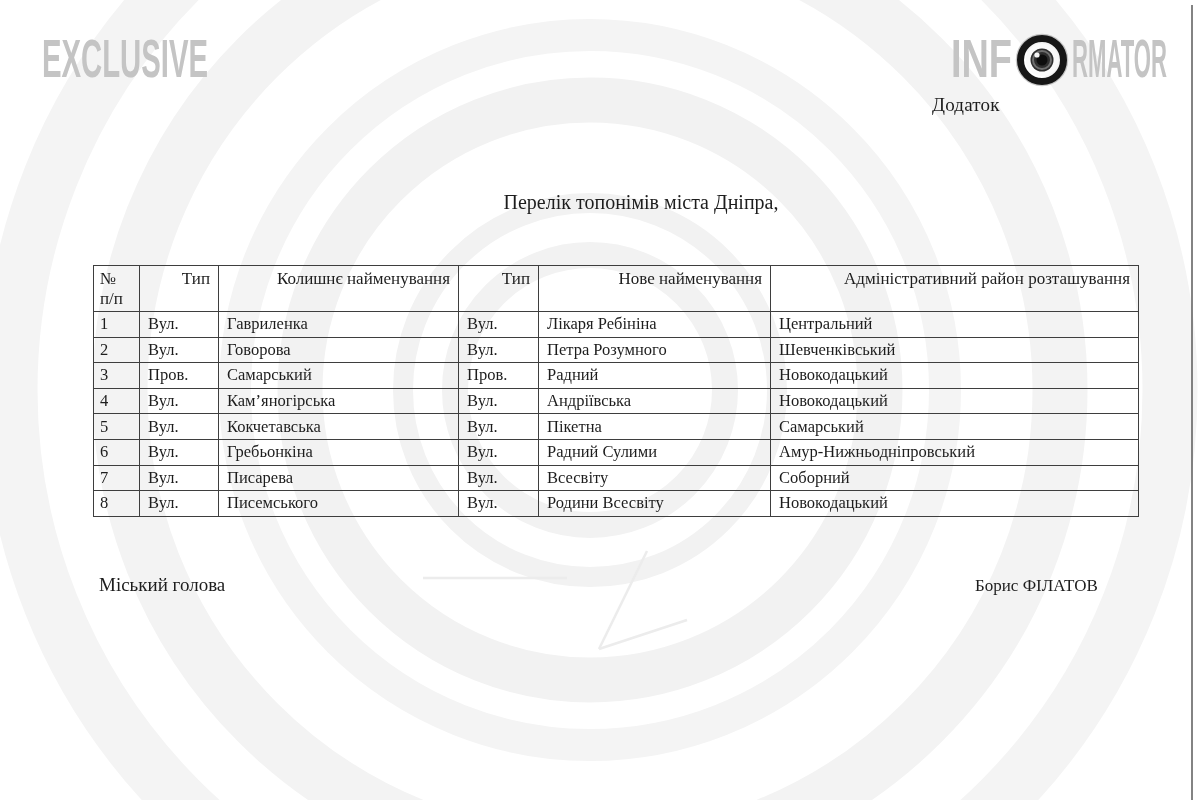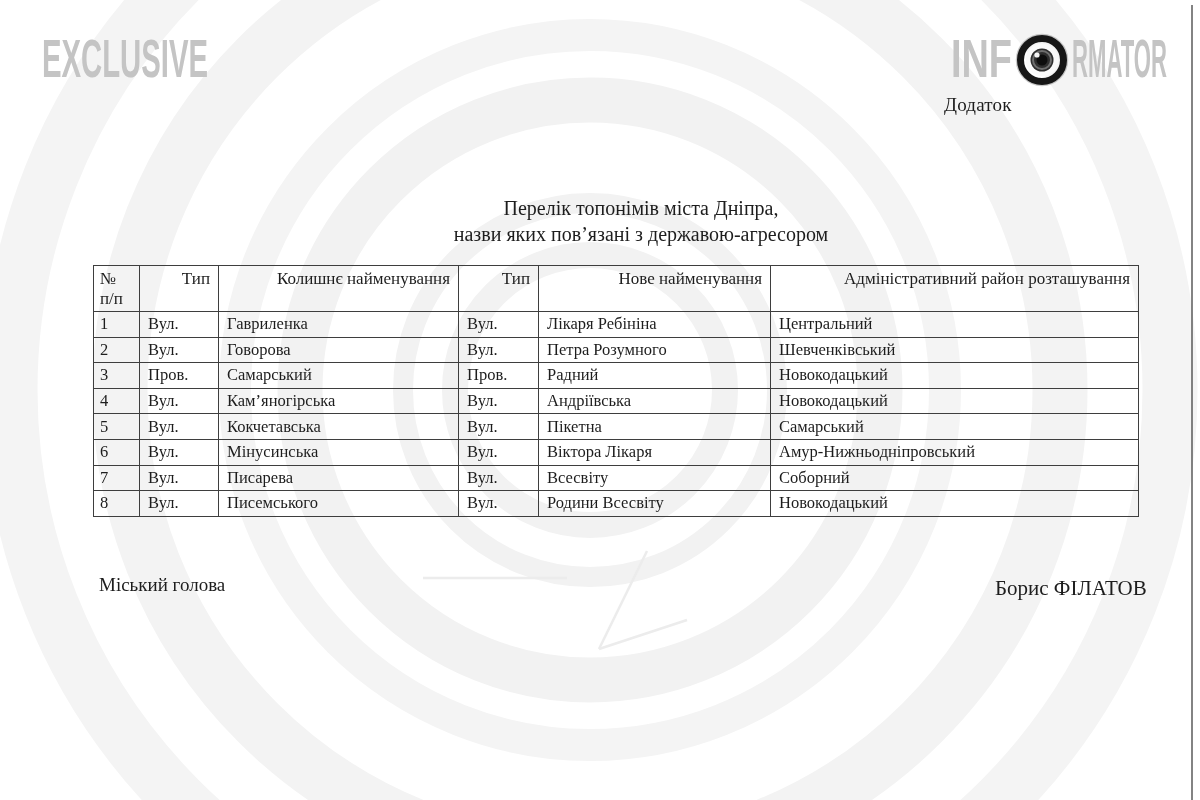--- a/index.html
+++ b/index.html
@@ -15,26 +15,26 @@
 
   
   .edge-line {
     position:absolute; left:1191px; top:5px; width:2px; height:795px;
     background:#4e4e4e; opacity:.7; z-index:3;
   }
 
   
   .corner-note {
     position:absolute; left:932px; top:92px; z-index:4;
-    font-size:19px; line-height:26px; letter-spacing:.2px;margin-left:12px;
+    font-size:19px; line-height:26px; letter-spacing:.2px;
   }
 
   
   .doc-title {
-    position:absolute; left:82px; right:0; top:195px; z-index:4;
+    position:absolute; left:82px; right:0; top:189px; z-index:4;
     text-align:center; font-size:20px; line-height:26px;
   }
 
   
   table.toponyms {
     position:absolute; left:93px; top:265px; z-index:4;
     width:1045px; border-collapse:collapse; table-layout:fixed;
     font-size:16.5px; background:transparent;
   }
   table.toponyms th, table.toponyms td {
@@ -44,21 +44,21 @@
   table.toponyms thead th {
     font-weight:normal; font-size:17px; text-align:right;
     vertical-align:top; padding-top:3px; height:42px;
   }
   table.toponyms thead th.num-head { text-align:left; padding-left:6px; line-height:20px; }
   table.toponyms tbody td { height:24.6px; vertical-align:middle; }
   table.toponyms tbody td.c0 { padding-left:6px; }
 
   
   .sig-left  { position:absolute; left:99px;  top:574px; font-size:19px; z-index:4;text-align:center; }
-  .sig-right { position:absolute; left:995px; top:576px; font-size:21px; z-index:4; }
+  .sig-right { position:absolute; left:975px; top:576px; font-size:17px; z-index:4; }
 </style>
 </head>
 <body>
 
 <svg id="watermark-svg" width="1200" height="800" viewBox="0 0 1200 800">
   <g fill="none" stroke="#f2f2f2">
     <circle cx="590" cy="390" r="135" stroke-width="26"></circle>
     <circle cx="590" cy="390" r="187" stroke-width="20"></circle>
     <circle cx="590" cy="390" r="290" stroke-width="45"></circle>
     <circle cx="590" cy="390" r="355" stroke-width="32" stroke="#f4f4f4"></circle>
@@ -91,21 +91,20 @@
 </svg>
 
 <div class="edge-line"></div>
 
 <div class="corner-note">
   <div>Додаток</div>
 </div>
 
 <div class="doc-title">
   <div>Перелік топонімів міста Дніпра,</div>
-  <div>назви яких пов’язані з державою-агресором</div>
 </div>
 
 <table class="toponyms">
   <colgroup>
     <col style="width:46px">
       <col style="width:79px">
       <col style="width:240px">
     <col style="width:80px">
       <col style="width:232px">
       <col style="width:368px">
@@ -160,23 +159,23 @@
       <td class="c0">5</td>
       <td>Вул.</td>
       <td>Кокчетавська</td>
       <td>Вул.</td>
       <td>Пікетна</td>
       <td>Самарський</td>
     </tr>
     <tr>
       <td class="c0">6</td>
       <td>Вул.</td>
-      <td>Мінусинська</td>
+      <td>Гребьонкіна</td>
       <td>Вул.</td>
-      <td>Віктора Лікаря</td>
+      <td>Радний Сулими</td>
       <td>Амур-Нижньодніпровський</td>
     </tr>
     <tr>
       <td class="c0">7</td>
       <td>Вул.</td>
       <td>Писарева</td>
       <td>Вул.</td>
       <td>Всесвіту</td>
       <td>Соборний</td>
     </tr>

